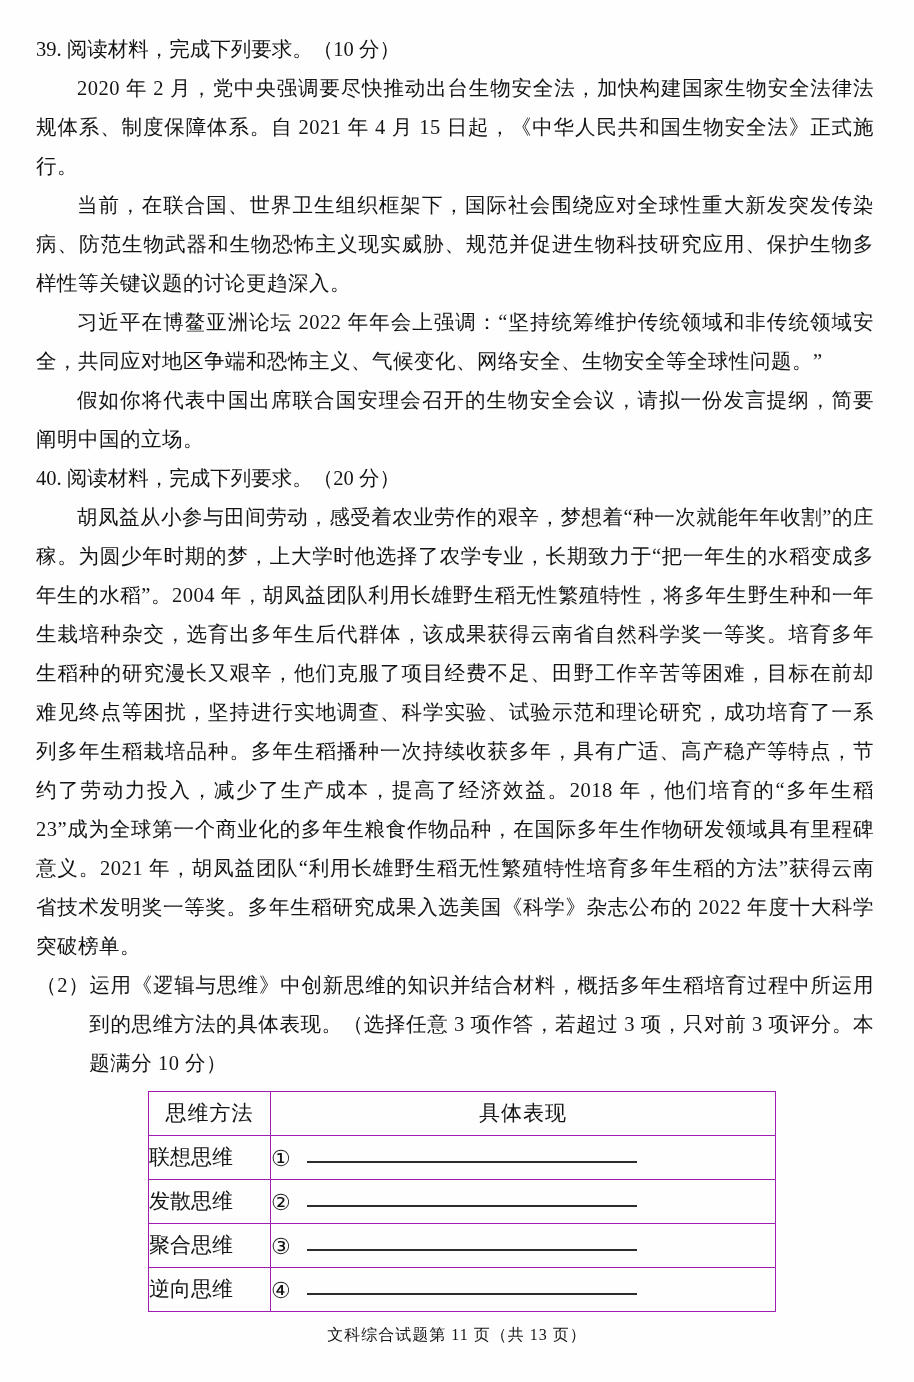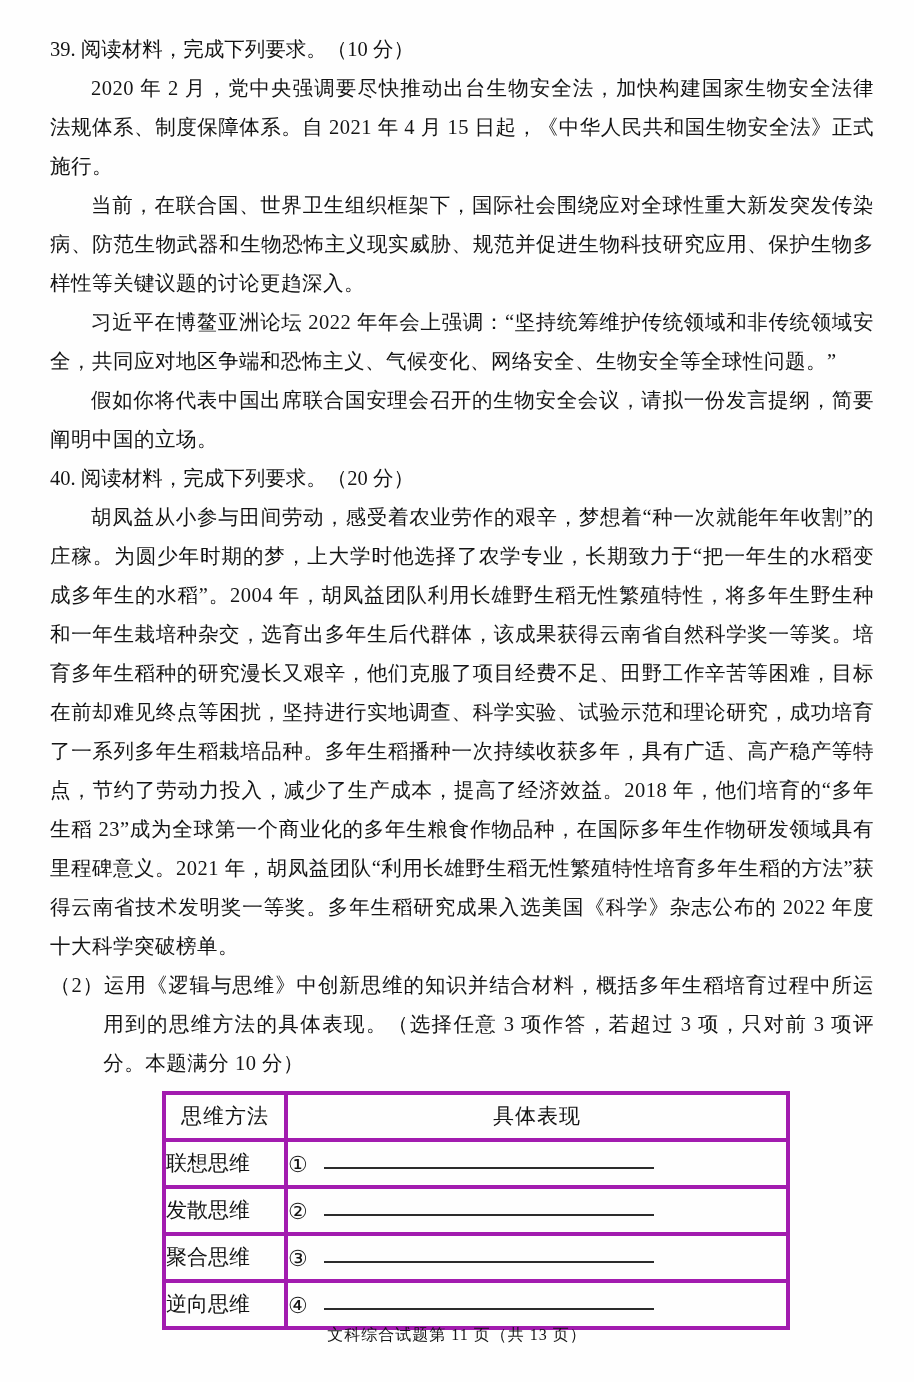--- a/index.html
+++ b/index.html
@@ -11,21 +11,21 @@
     position: relative;
     width: 914px;
     height: 1382px;
     margin: 0 auto;
     background: #fefefe;
     color: #141414;
     font-family: "Liberation Serif", "DejaVu Serif", serif;
     font-size: 20.5px;
     line-height: 39px;
     box-sizing: border-box;
-    padding: 30px 40px 0 50px;
+    padding: 30px 40px 0 36px;
     overflow: hidden;
   }
   .q-heading {
     text-align: left;
     margin: 0;
     padding: 0;
   }
   p.para {
     margin: 0;
     text-indent: 2em;
@@ -42,21 +42,21 @@
     text-indent: -2.6em;
   }
   .answer-table {
     width: 628px;
     margin: 8px 0 0 112px;
     border-collapse: collapse;
     table-layout: fixed;
   }
   .answer-table th,
   .answer-table td {
-    border: 4px solid #a21caf;
+    border: 1px solid #a21caf;
     height: 43px;
     padding: 0;
     font-weight: normal;
     font-size: 21px;
     margin-left: 36px;
   }
   .answer-table col.c-method { width: 122px; }
   .method-cell { text-align: left; }
   .header-cell { text-align: center; letter-spacing: 1px; }
   .detail-cell { padding-left: 52px; }

